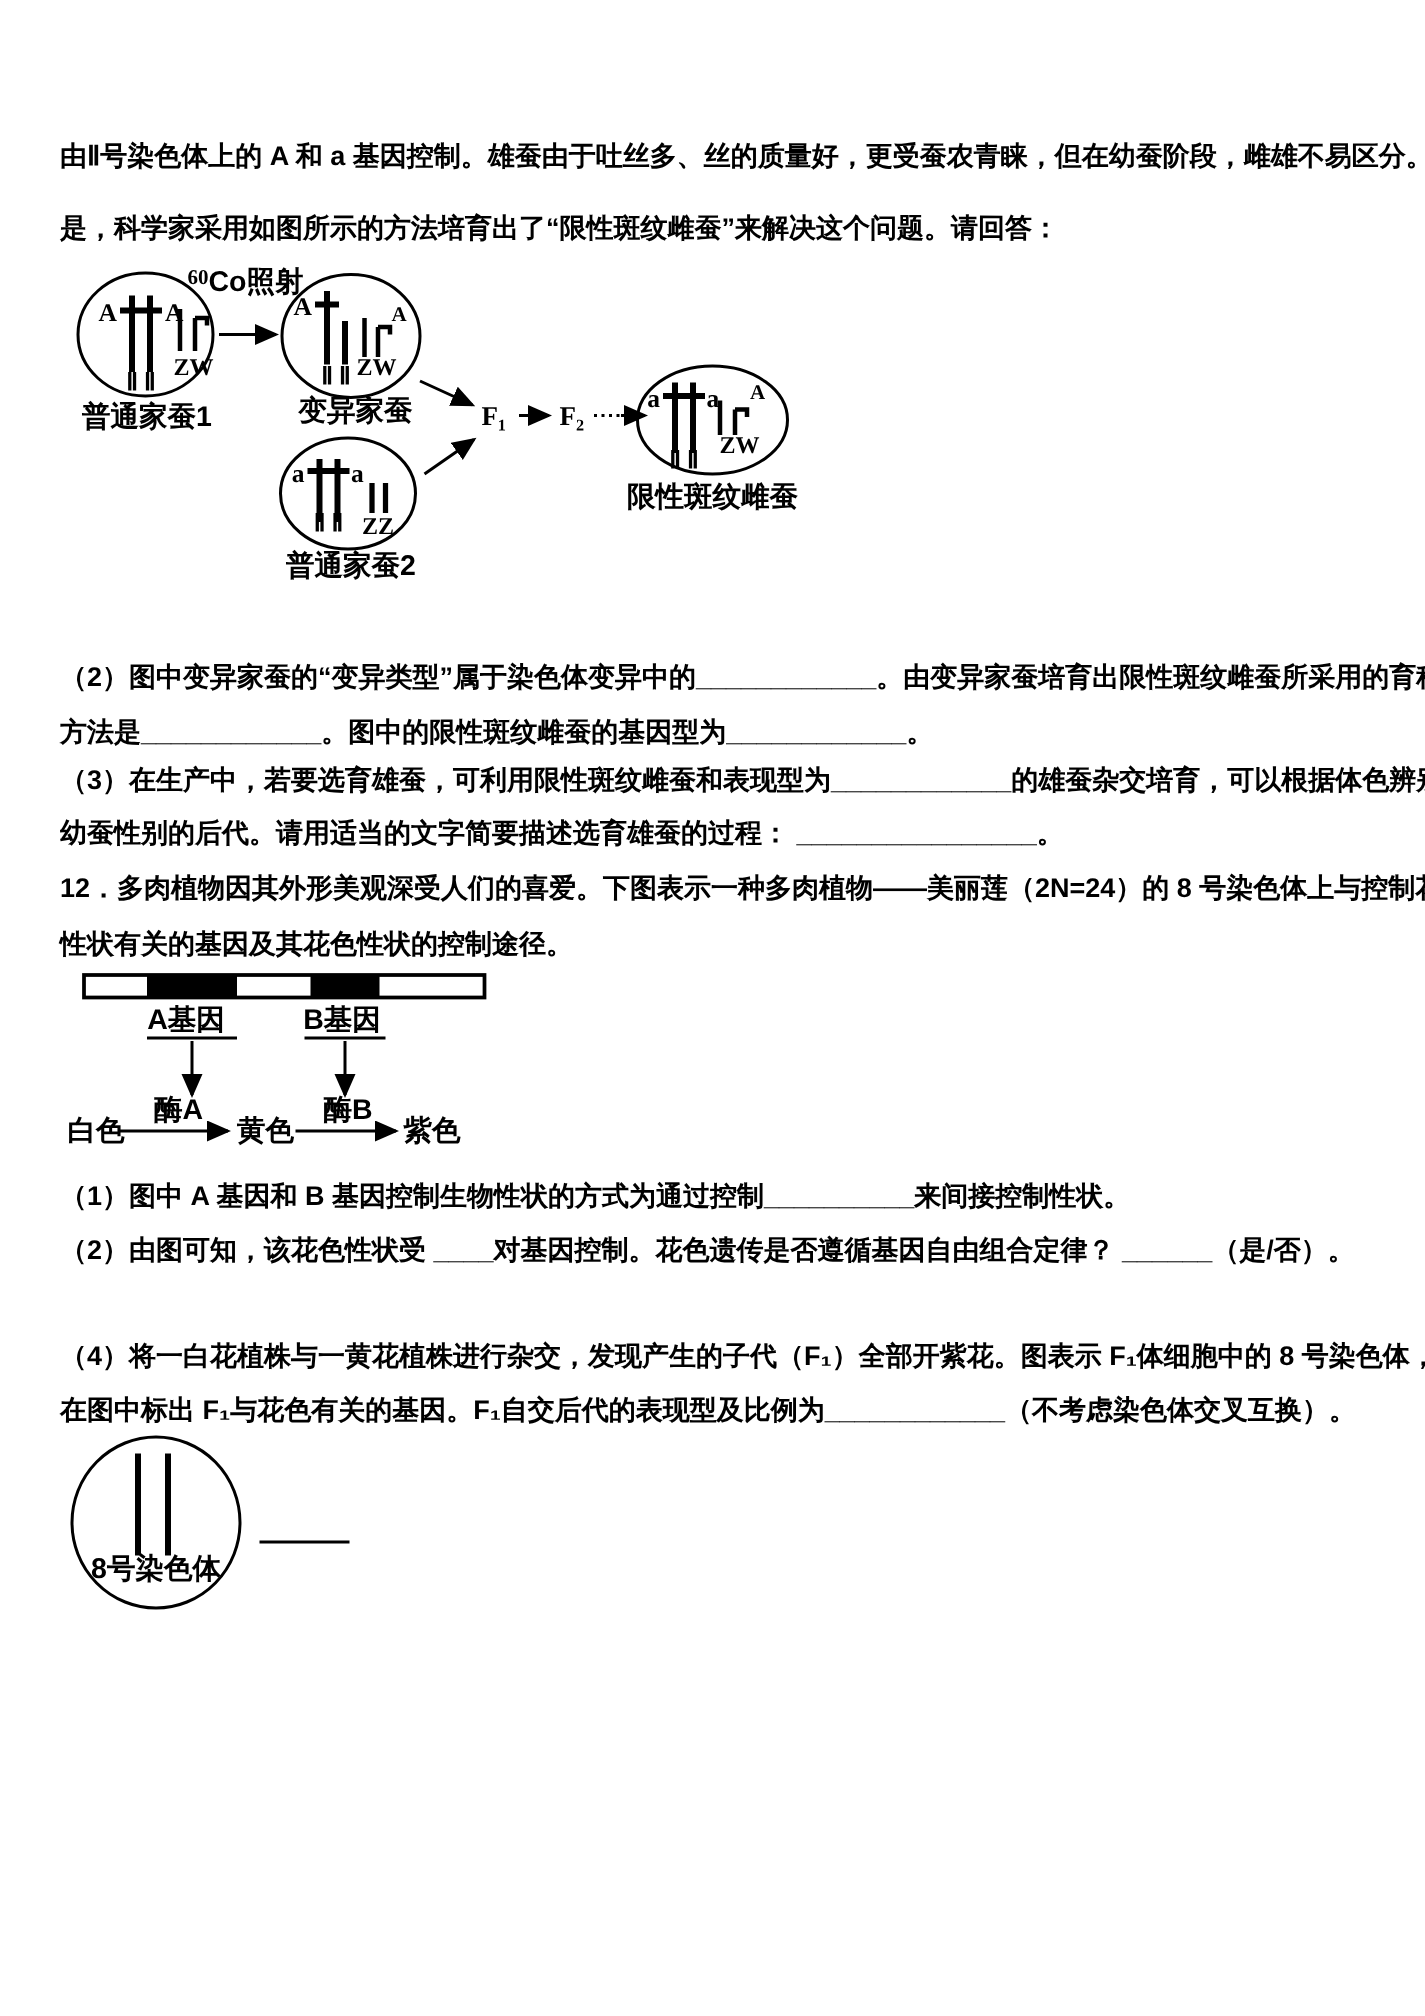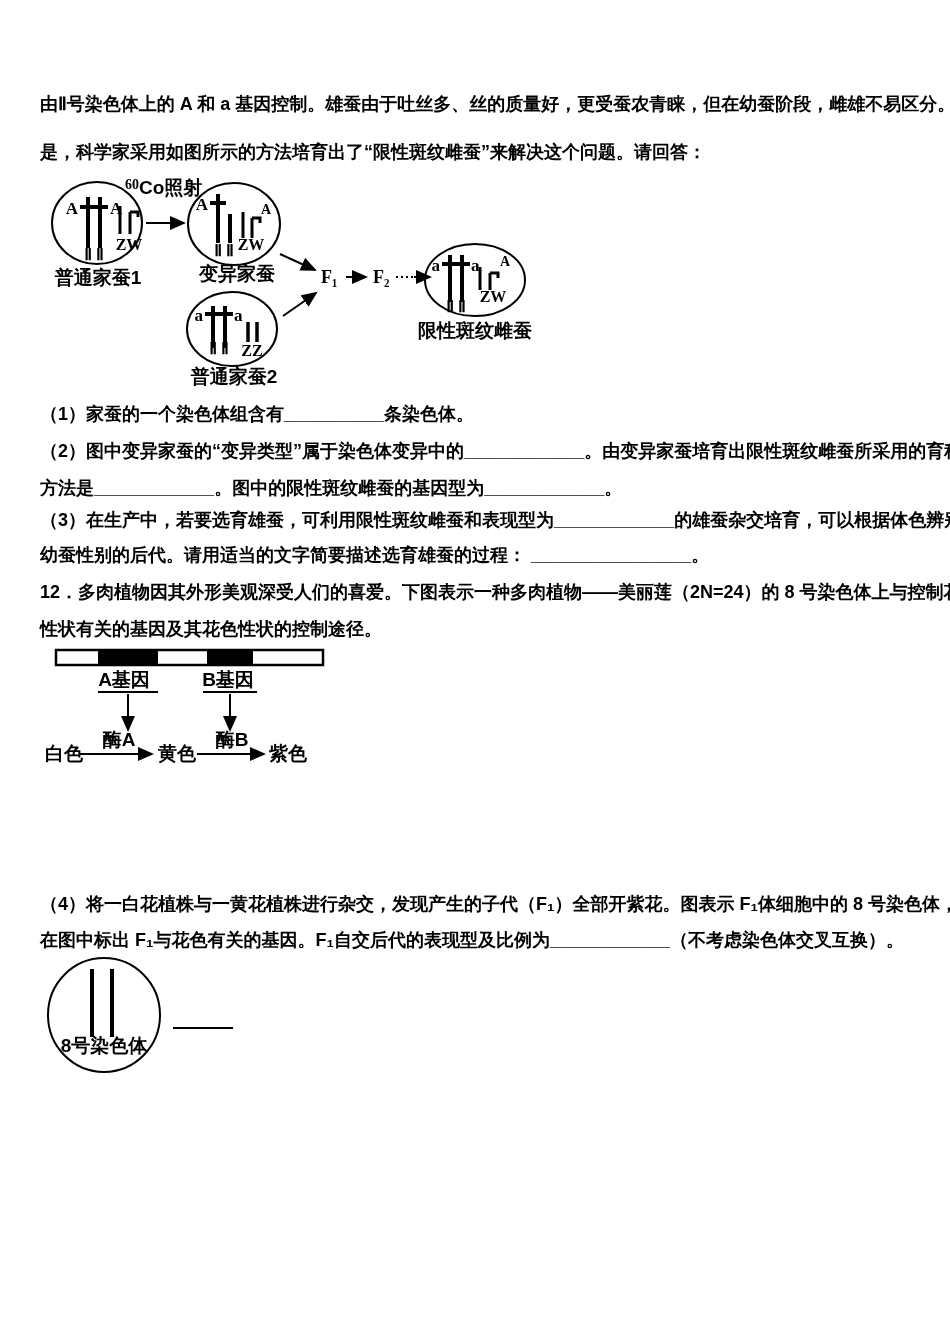--- a/index.html
+++ b/index.html
@@ -136,21 +136,20 @@
       </g>
       <g>
         <path d="M450,97 V114 M450,97 H458 V102" class="stroke" stroke-width="3"></path>
       </g>
       <text class="gene-letter-sup" x="460" y="90" text-anchor="start">A</text>
       <text class="chrom-label" x="453" y="126" text-anchor="middle">ZW</text>
       <text class="cjk-label" x="435" y="161" text-anchor="middle">限性斑纹雌蚕</text>
     </g>
   </svg>
 
-  <div class="txt q11-1 line">（1）家蚕的一个染色体组含有__________条染色体。</div>
   <div class="txt q11-2">
     <div class="line">（2）图中变异家蚕的“变异类型”属于染色体变异中的____________。由变异家蚕培育出限性斑纹雌蚕所采用的育种</div>
     <div class="line">方法是____________。图中的限性斑纹雌蚕的基因型为____________。</div>
   </div>
   <div class="txt q11-3">
     <div class="line">（3）在生产中，若要选育雄蚕，可利用限性斑纹雌蚕和表现型为____________的雄蚕杂交培育，可以根据体色辨别</div>
     <div class="line">幼蚕性别的后代。请用适当的文字简要描述选育雄蚕的过程： ________________。</div>
   </div>
 
   <div class="txt q12-stem">
@@ -178,20 +177,22 @@
 
     <text class="cjk-label" font-size="18" x="24" y="114" text-anchor="middle">白色</text>
     <text class="cjk-label" font-size="17" x="79" y="100" text-anchor="middle">酶A</text>
     <line x1="40" y1="108" x2="112" y2="108" class="stroke" stroke-width="2" marker-end="url(#ah2)"></line>
     <text class="cjk-label" font-size="18" x="137" y="114" text-anchor="middle">黄色</text>
     <text class="cjk-label" font-size="17" x="192" y="100" text-anchor="middle">酶B</text>
     <line x1="157" y1="108" x2="224" y2="108" class="stroke" stroke-width="2" marker-end="url(#ah2)"></line>
     <text class="cjk-label" font-size="18" x="248" y="114" text-anchor="middle">紫色</text>
   </svg>
 
+  <div class="txt q12-1 line">（1）图中 A 基因和 B 基因控制生物性状的方式为通过控制__________来间接控制性状。</div>
+  <div class="txt q12-2 line">（2）由图可知，该花色性状受 ____对基因控制。花色遗传是否遵循基因自由组合定律？ ______（是/否）。</div>
   <div class="txt q12-4">
     <div class="line">（4）将一白花植株与一黄花植株进行杂交，发现产生的子代（F₁）全部开紫花。图表示 F₁体细胞中的 8 号染色体，请</div>
     <div class="line">在图中标出 F₁与花色有关的基因。F₁自交后代的表现型及比例为____________（不考虑染色体交叉互换）。</div>
   </div>
 
   <svg class="svg3" width="240" height="125" viewBox="0 0 240 125">
     <ellipse cx="64" cy="63" rx="56" ry="57" class="stroke" stroke-width="2"></ellipse>
     <g>
       <line x1="52" y1="17" x2="52" y2="85" class="stroke" stroke-width="4"></line>
       <line x1="72" y1="17" x2="72" y2="85" class="stroke" stroke-width="4"></line>

